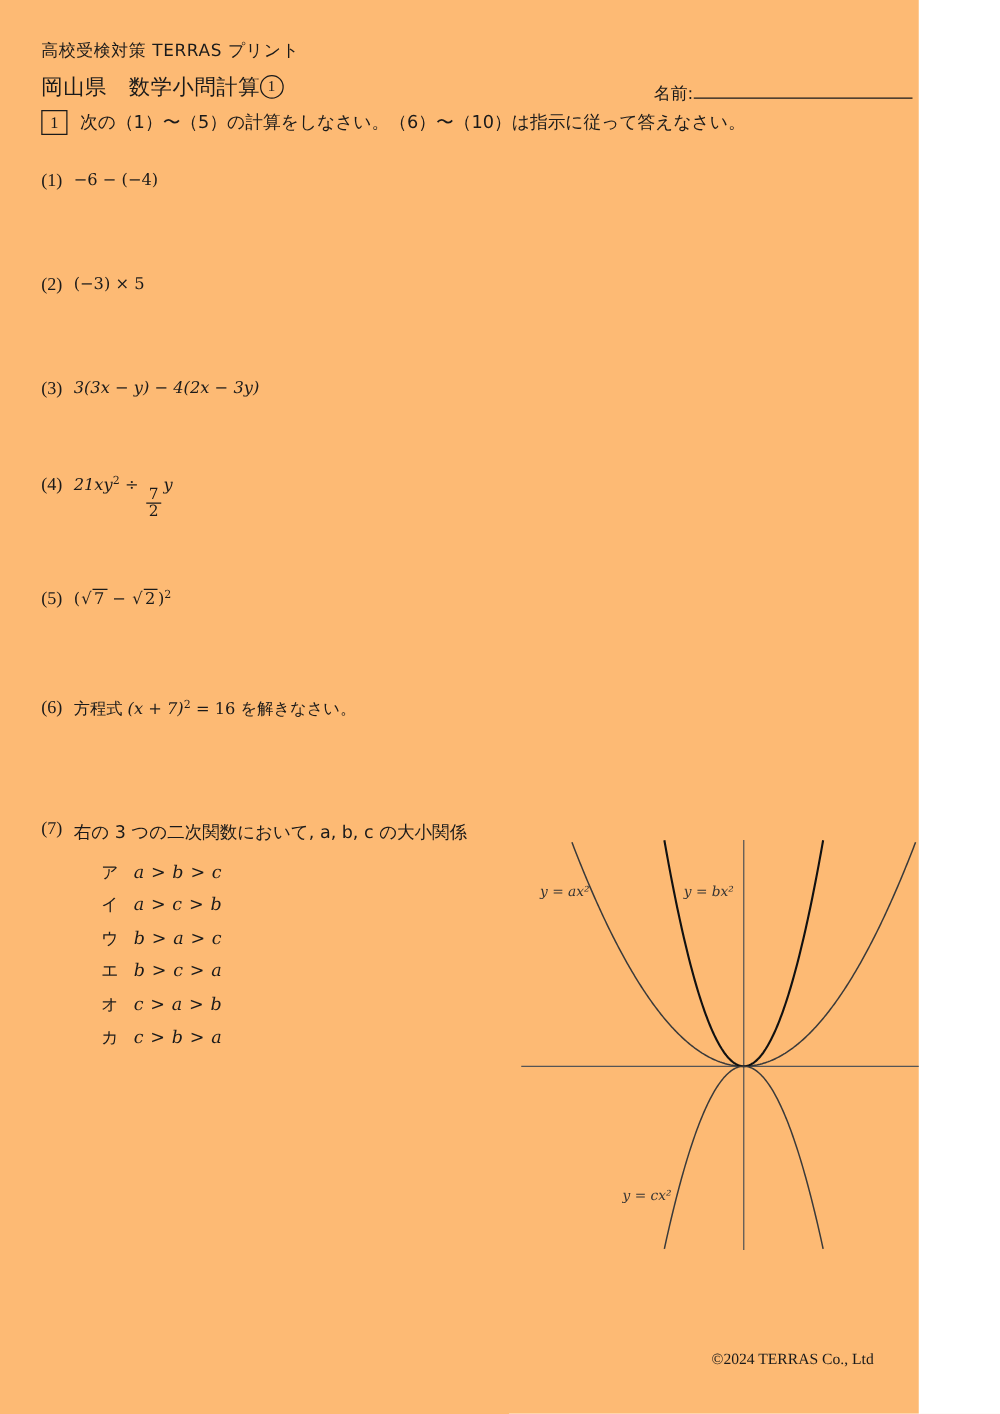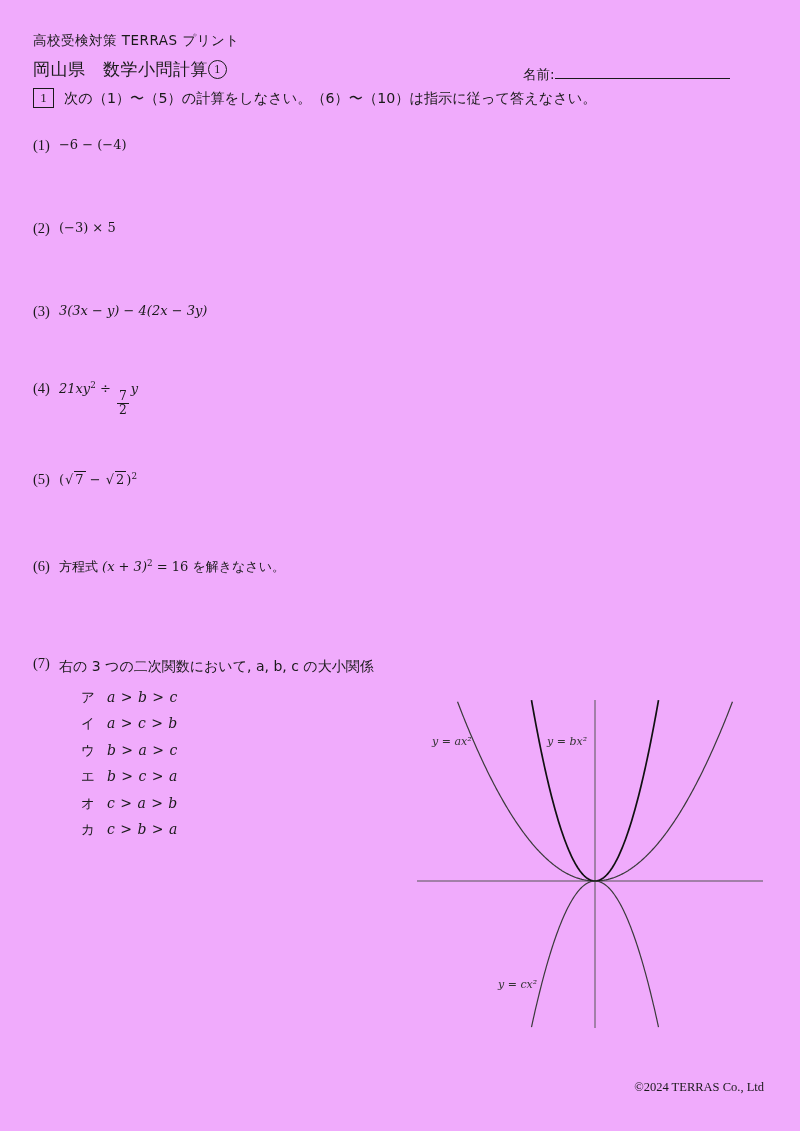--- a/index.html
+++ b/index.html
@@ -6,23 +6,23 @@
     margin: 0;
     padding: 0;
     background: #ffffff;
   }
   body {
     font-family: "Liberation Serif", serif;
     color: #1a1a1a;
   }
   .page {
     position: relative;
-    width: 800px;
+    width: 735px;
     height: 1131px;
-    background: #f0abfc;
+    background: #fdba74;
     overflow: hidden;
   }
   .jp {
     font-family: "DejaVu Sans", sans-serif;
     font-weight: 400;
   }
   .mi { font-style: italic; }
 
   
   .doc-header {
@@ -166,21 +166,21 @@
   .choice-val {
     font-family: "DejaVu Serif", serif;
     font-style: italic;
     letter-spacing: 0.5px;
   }
 
   
   .graph-wrap {
     position: absolute;
     left: 410px;
-    top: 683px;
+    top: 655px;
     width: 365px;
     height: 360px;
   }
   .graph-wrap svg { display: block; }
 
   
   .footer {
     position: absolute;
     right: 36px;
     top: 1080px;
@@ -236,21 +236,21 @@
     </span>
   </div>
 
   <div class="prob p5">
     <span class="prob-label">(5)</span>
     <span class="prob-body">(<span class="rad">√<span class="radicand">7</span></span> <span>−</span> <span class="rad">√<span class="radicand">2</span></span>)<sup>2</sup></span>
   </div>
 
   <div class="prob p6">
     <span class="prob-label">(6)</span>
-    <span class="prob-body"><span class="jp">方程式</span> <span class="mi">(x + 3)</span><sup>2</sup> <span>= 16</span> <span class="jp">を解きなさい。</span></span>
+    <span class="prob-body"><span class="jp">方程式</span> <span class="mi">(x + 7)</span><sup>2</sup> <span>= 16</span> <span class="jp">を解きなさい。</span></span>
   </div>
 
   <div class="prob p7">
     <span class="prob-label">(7)</span>
     <div>
       <div class="p7-text jp">
         <div>右の 3 つの二次関数において, a, b, c の大小関係</div>
       </div>
       <div class="choices">
         <div class="choice">

